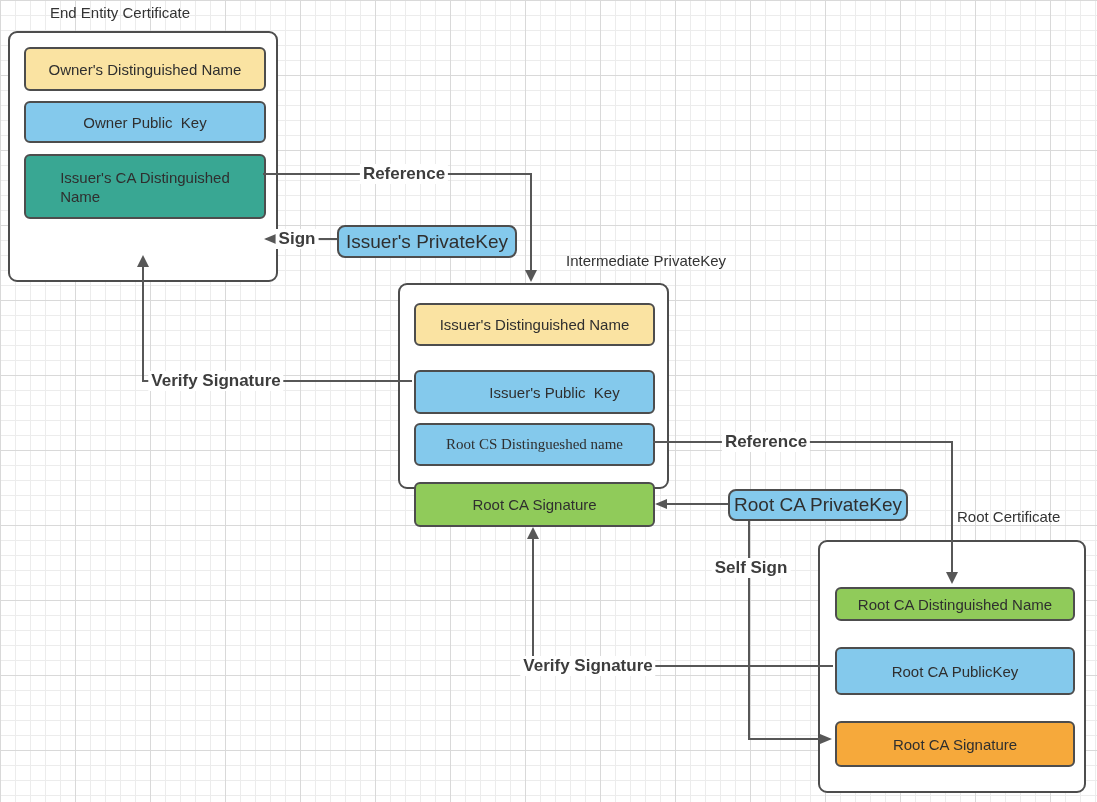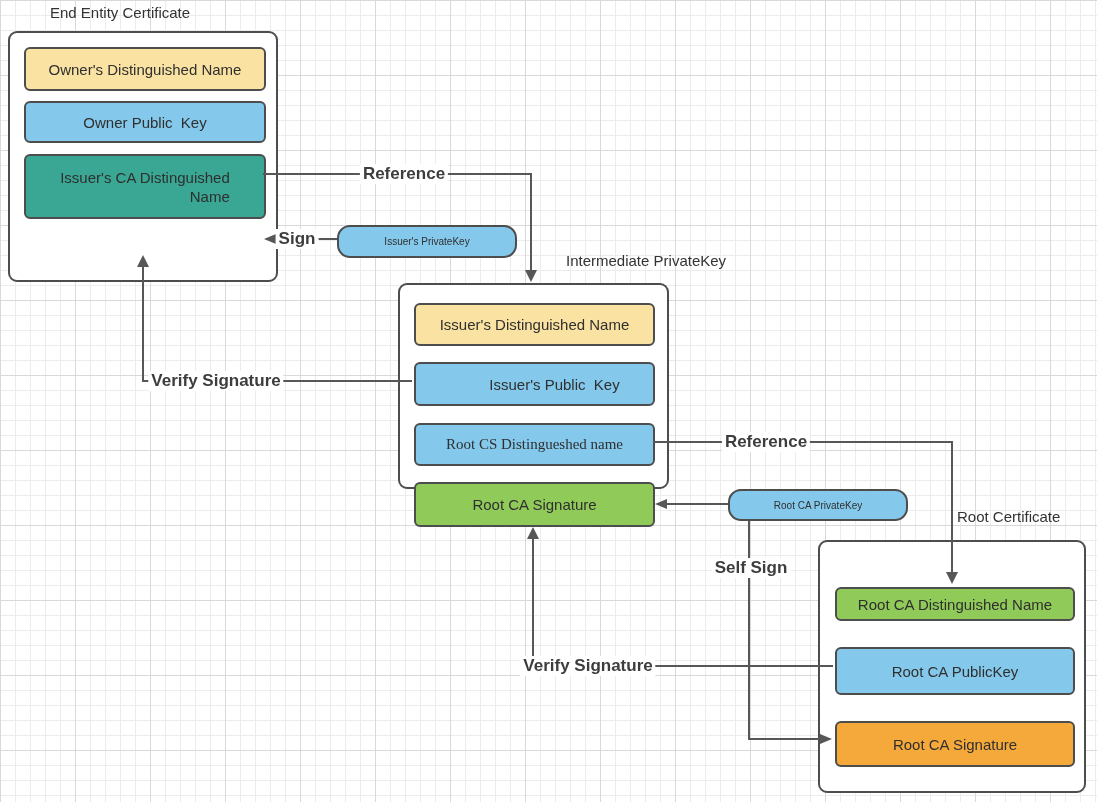--- a/index.html
+++ b/index.html
@@ -35,48 +35,48 @@
   #title-end {left:50px; top:4px;}
   #title-int {left:566px;top:252px;}
   #title-root{left:957px;top:508px;}
 
   .field{
     position:absolute;
     border:2px solid #4d4d4d;
     border-radius:6px;
     box-sizing:border-box;
     display:flex;align-items:center;justify-content:center;
-    text-align:right;
+    text-align:left;
     font-size:15px;line-height:19px;color:#2f2f2f;
     white-space:pre-wrap;
     z-index:3;
   }
   #cert-end  .field{left:14px;width:242px;}
   #cert-int  .field{left:14px;width:241px;}
   #cert-root .field{left:15px;width:240px;}
 
   .fe0{top:14px; height:44px;}
   .fe1{top:68px; height:42px;}
   .fe2{top:121px;height:65px;}
   .fe3{top:179px;height:47px;}
 
   .fi0{top:18px; height:43px;}
-  .fi1{top:77px; height:44px;padding-left:40px;}
+  .fi1{top:85px; height:44px;padding-left:40px;}
   .fi2{top:138px;height:43px;}
   .fi3{top:197px;height:45px;}
 
   .fr0{top:45px; height:34px;}
   .fr1{top:105px;height:48px;}
   .fr2{top:179px;height:46px;}
 
   .keybox{
     position:absolute;
-    border:2px solid #4d4d4d;border-radius:13px;box-sizing:border-box;
+    border:2px solid #4d4d4d;border-radius:8px;box-sizing:border-box;
     display:flex;align-items:center;justify-content:center;
-    font-size:10px;color:#2f2f2f;z-index:3;white-space:pre-wrap;
+    font-size:19px;color:#2f2f2f;z-index:3;white-space:pre-wrap;
   }
   #key-issuer{left:337px;top:225px;width:180px;height:33px;}
   #key-root  {left:728px;top:489px;width:180px;height:32px;}
 
   .hline,.vline{position:absolute;background:#575757;z-index:2;}
   .hline{height:2px;}
   .vline{width:2px;}
 
   .arrow{position:absolute;width:0;height:0;z-index:2;}
   .arr-down {border-left:6px solid transparent;border-right:6px solid transparent;border-top:12px solid #575757;}

